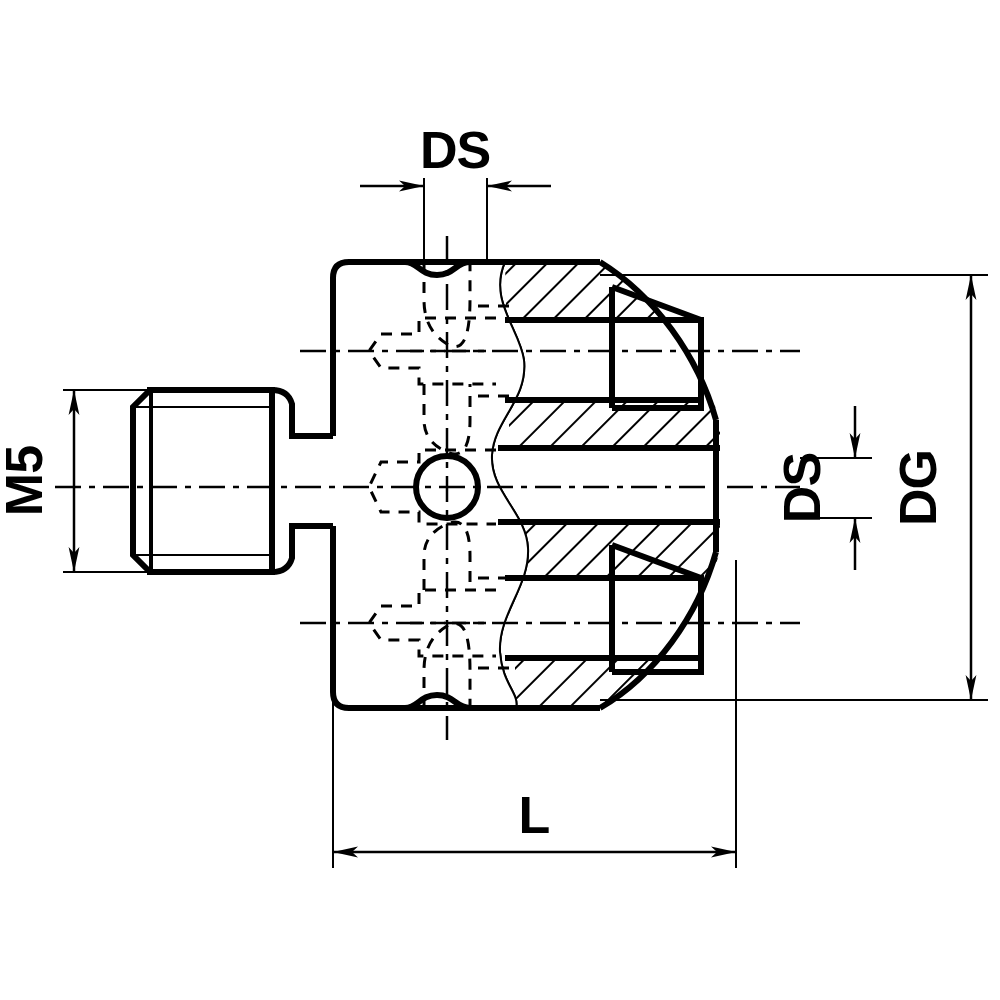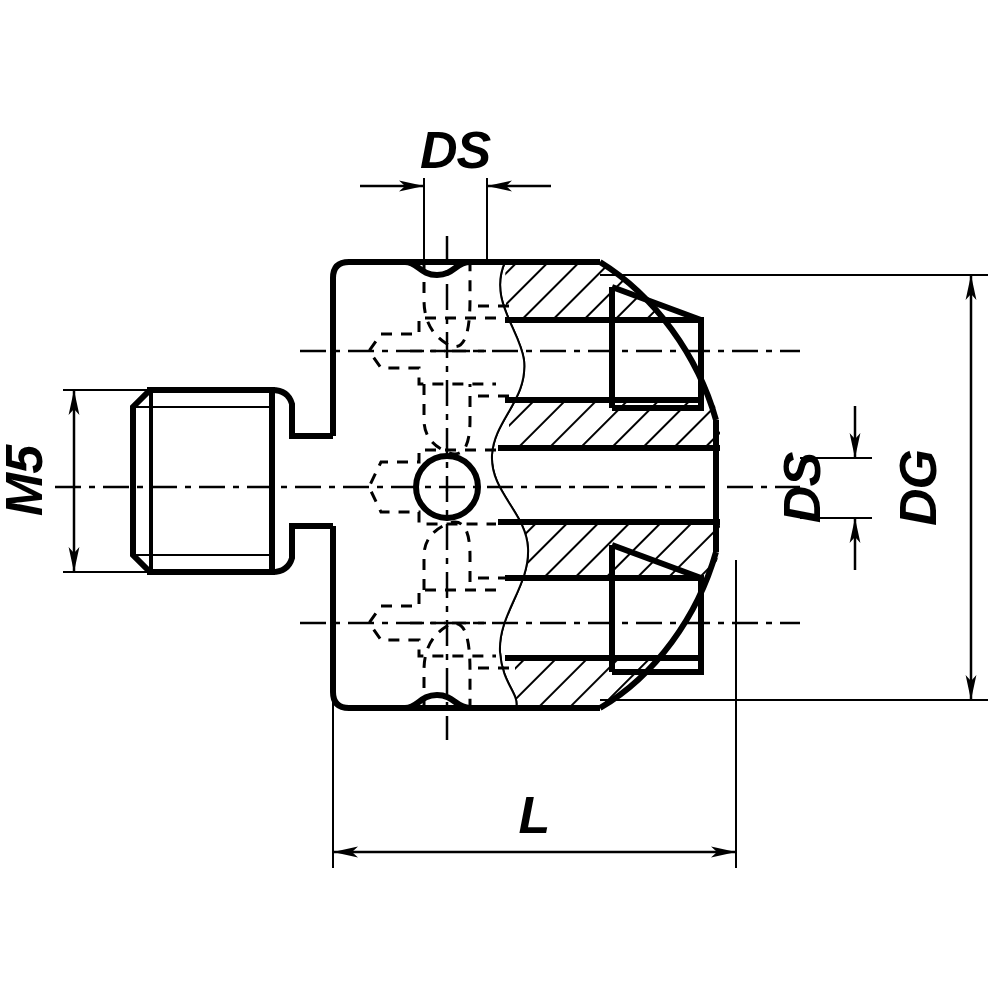--- a/index.html
+++ b/index.html
@@ -11,21 +11,20 @@
     width: 1000px;
     height: 1000px;
     font-family: "Liberation Sans", sans-serif;
     overflow: hidden;
   }
   #drawing-root {
     position: relative;
     width: 1000px;
     height: 1000px;
     background: #ffffff;
-    font-style: italic;
   }
   svg.drawing {
     display: block;
     width: 1000px;
     height: 1000px;
   }
   .dim-label {
     font-family: "Liberation Sans", sans-serif;
     font-weight: bold;
     font-size: 52px;

